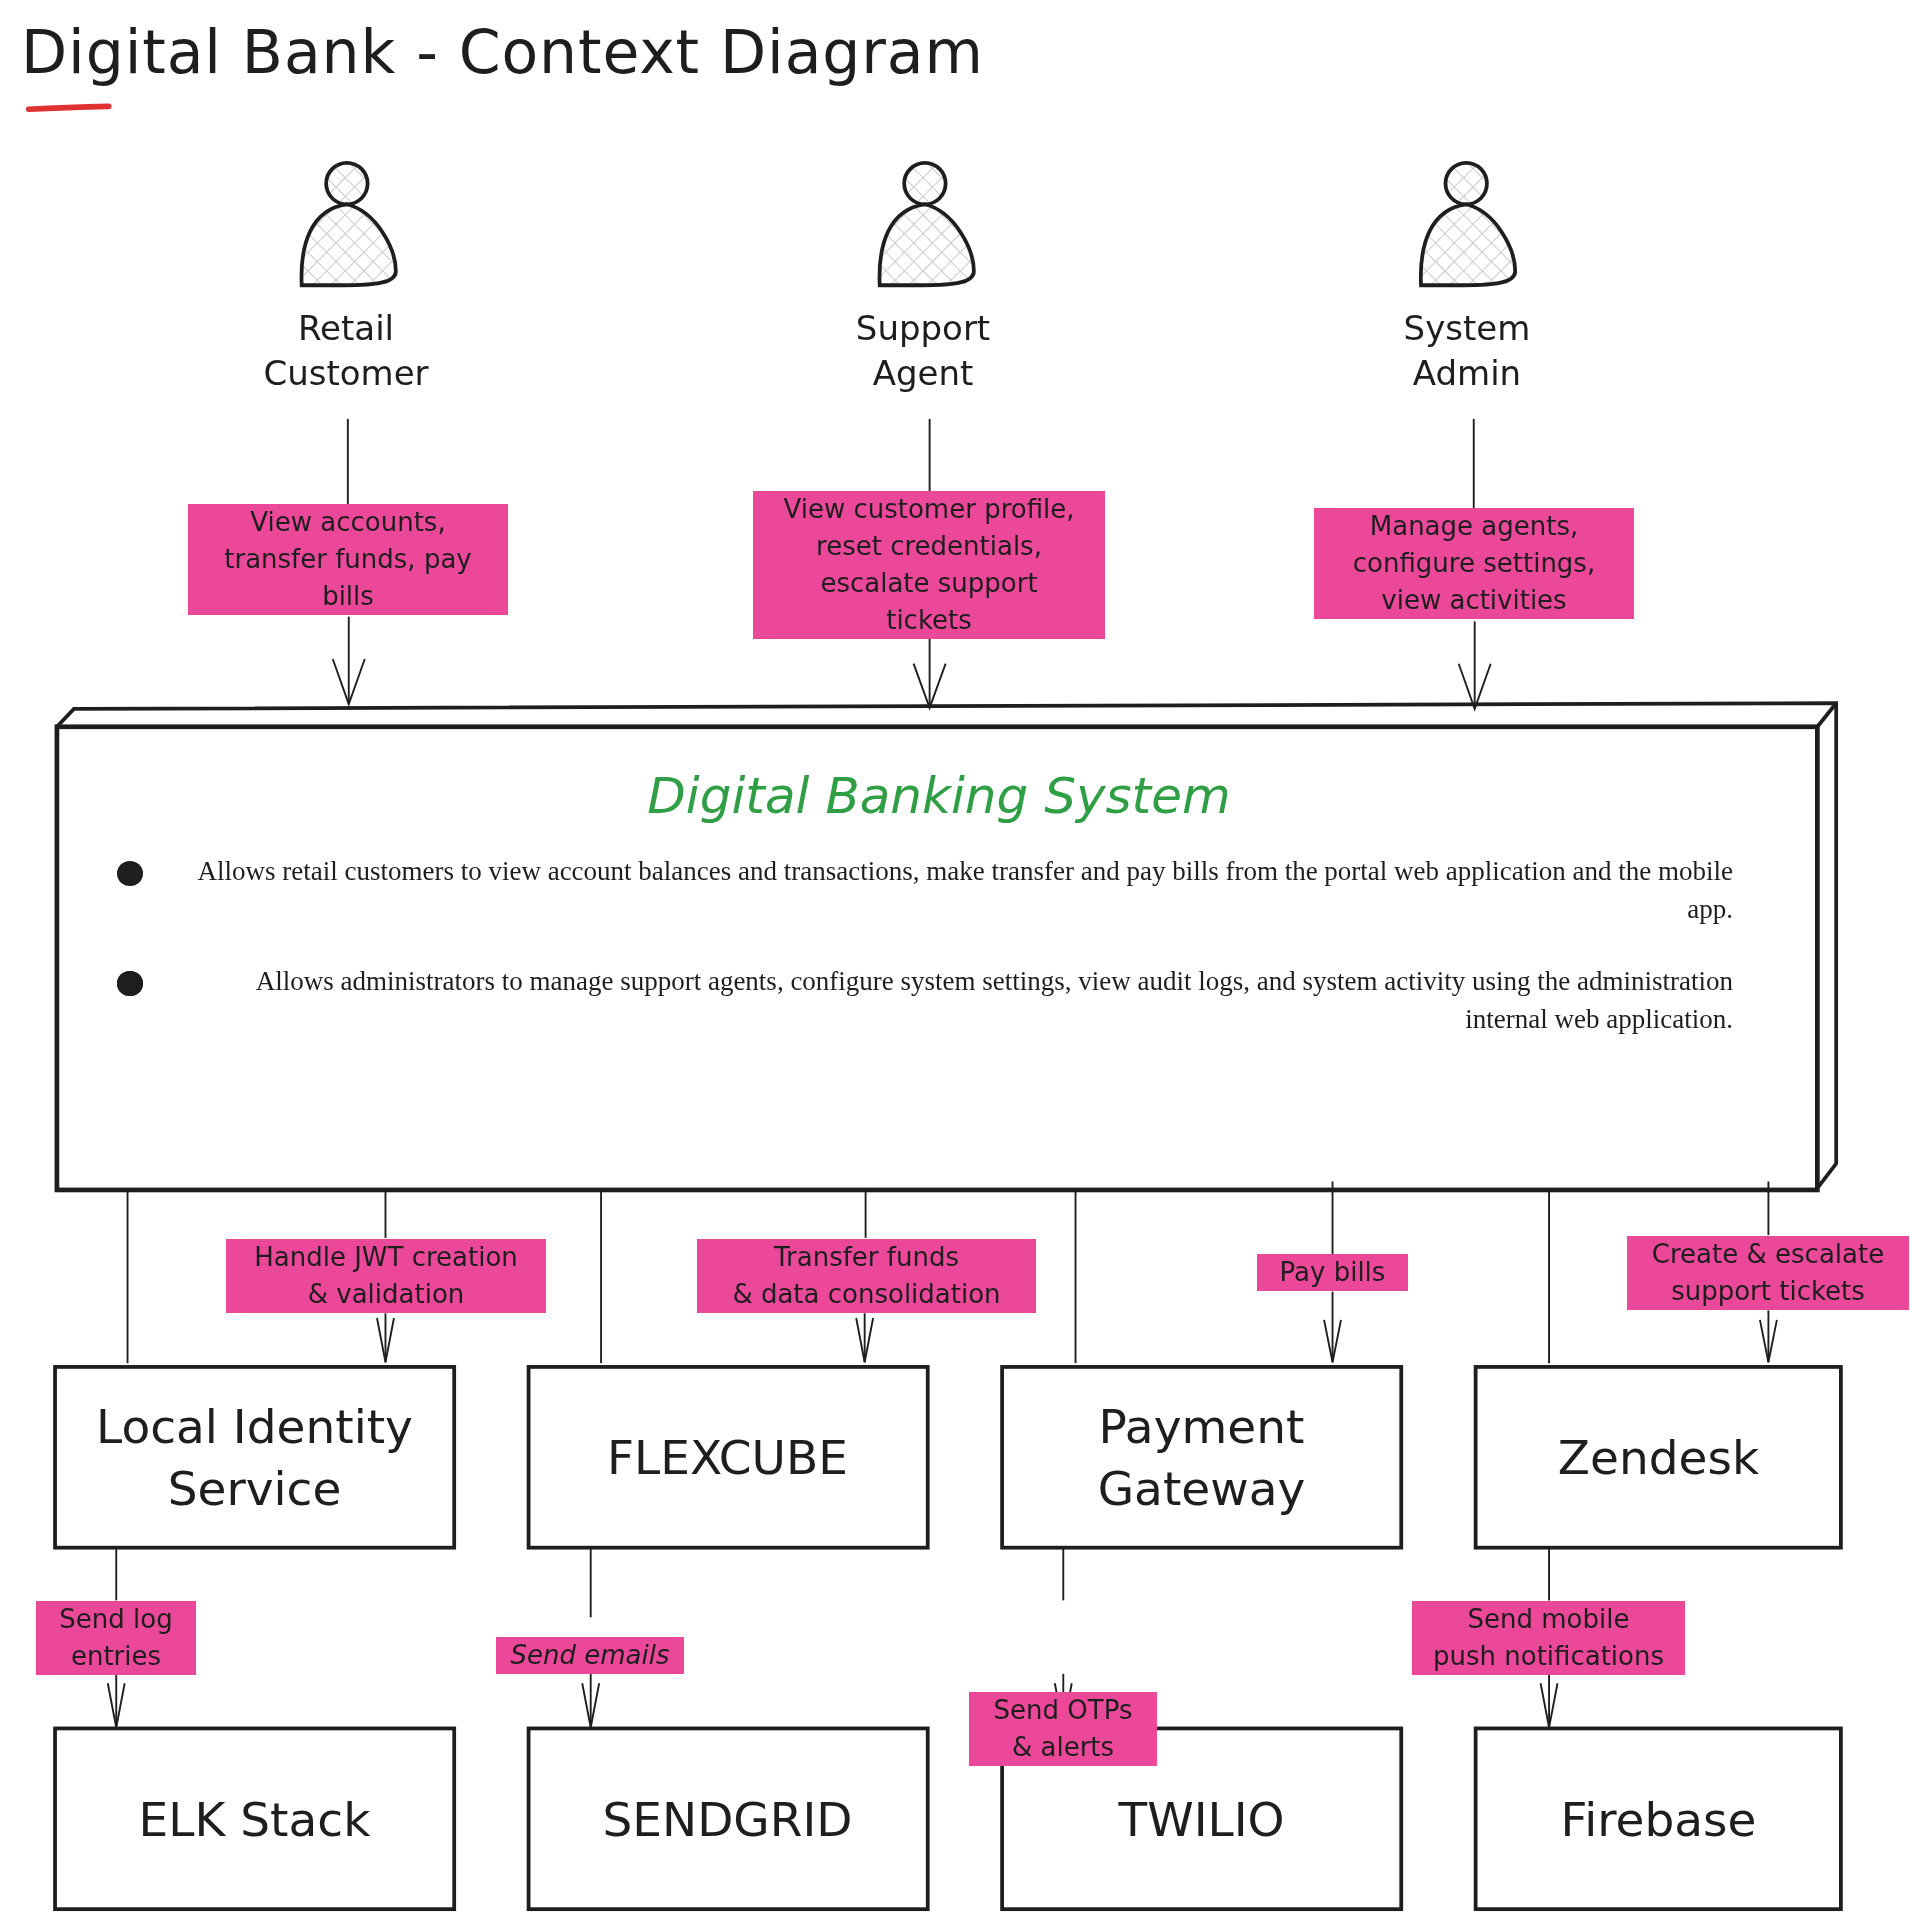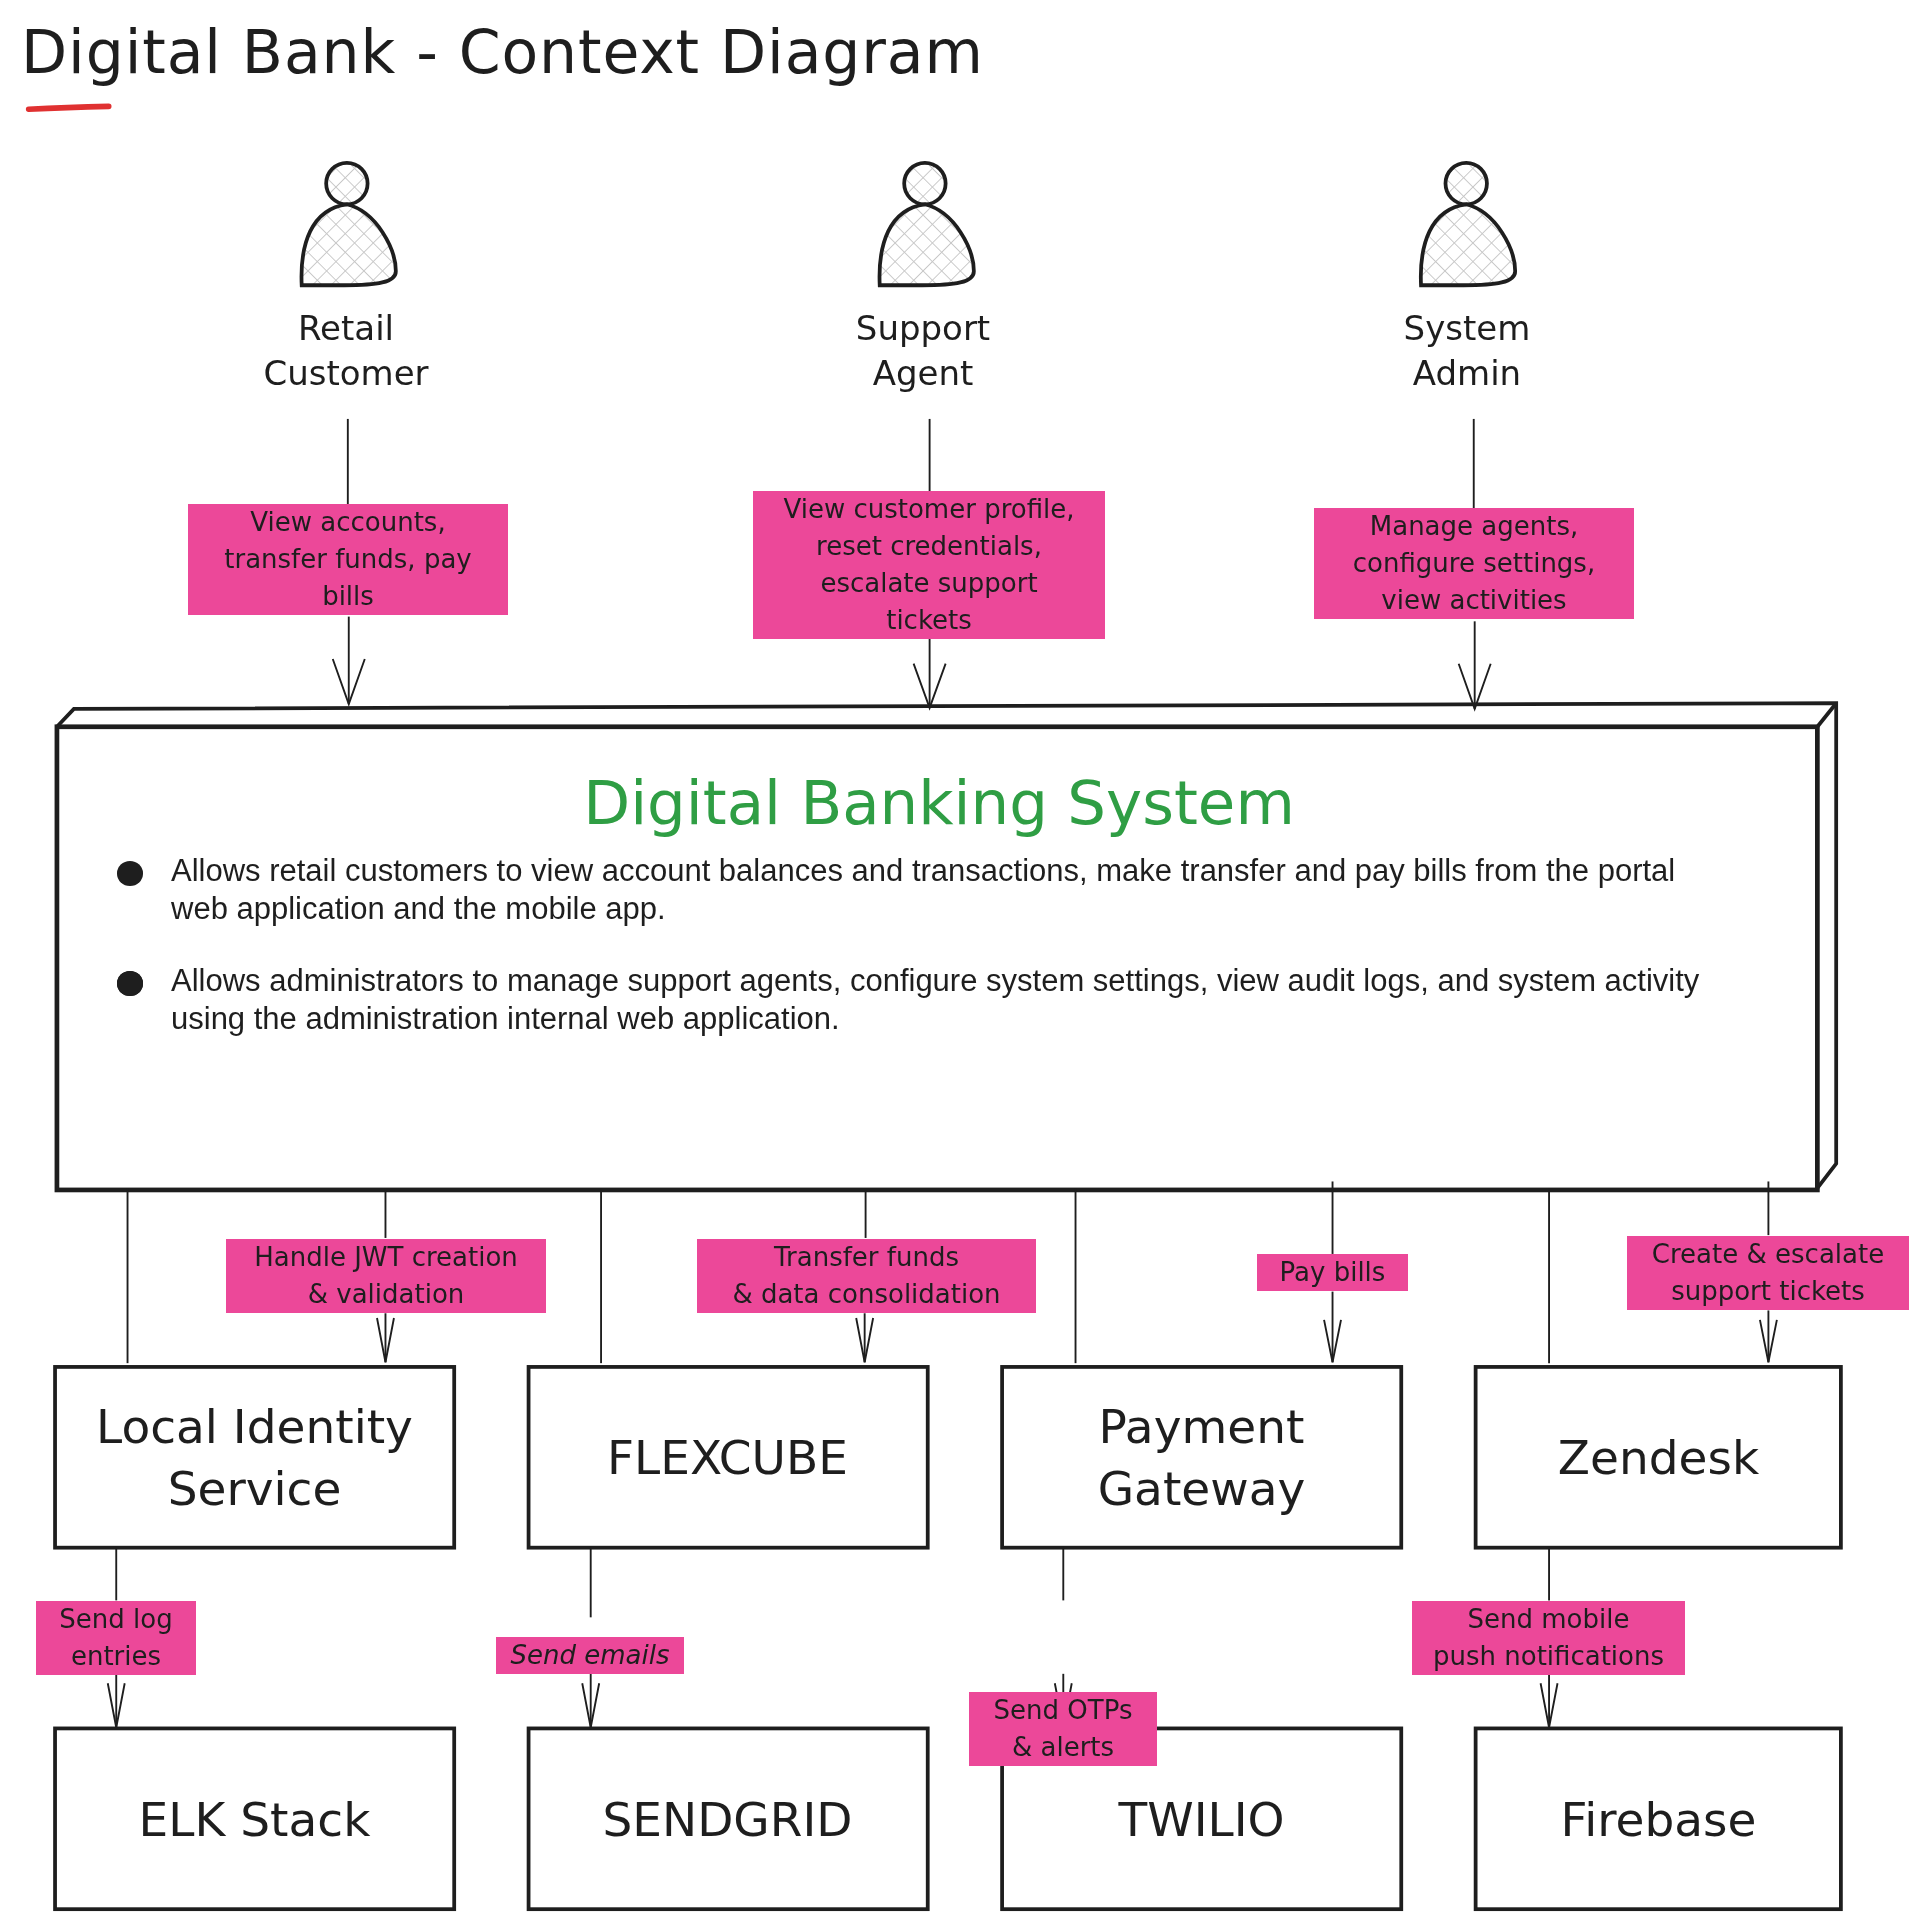--- a/index.html
+++ b/index.html
@@ -4,23 +4,23 @@
 <style>
   html, body { margin: 0; padding: 0; background: #ffffff; }
   body { width: 1911px; height: 1928px; position: relative; overflow: hidden;
          font-family: "DejaVu Sans", sans-serif; color: #1e1e1e; }
   svg#canvas { position: absolute; left: 0; top: 0; }
   .title { position: absolute; left: 21px; top: 17px; font-size: 60px; letter-spacing: 0.9px;
            font-family: "DejaVu Sans", sans-serif; font-weight: normal; color: #1e1e1e; }
   .actor-label { position: absolute; width: 282px; text-align: center; font-size: 34px; line-height: 45px; }
   .edge-label { position: absolute; text-align: center; font-size: 26px; line-height: 37px; background: #ec4899; color: #1e1e1e; }
   .sys-title { position: absolute; left: 56px; width: 1766px; top: 767px; text-align: center;
-               font-size: 61px; color: #2f9e44; }
+               font-size: 50px; color: #2f9e44; font-style: italic; }
   .bullets { position: absolute; left: 113px; top: 852px; width: 1620px; margin: 0; padding: 0; list-style: none; }
-  .bullets li { position: relative; padding-left: 58px; font-size: 31px; line-height: 38px; margin-bottom: 34px; font-family: Liberation Sans, sans-serif; }
+  .bullets li { position: relative; padding-left: 58px; font-size: 27px; line-height: 38px; margin-bottom: 34px; font-family: Liberation Serif, serif; text-align: right; }
   .bullets li .dot { position: absolute; left: 3.8px; top: 9.4px; width: 26px; height: 24.5px; border-radius: 50%; background: #1e1e1e; }
   .svc-label { position: absolute; display: flex; align-items: center; justify-content: center; text-align: center;
                font-size: 47px; line-height: 62px; }
 </style>
 </head>
 <body>
 
 <svg id="canvas" width="1911" height="1928" viewBox="0 0 2029 2048" xmlns="http://www.w3.org/2000/svg">
   <defs>
     <pattern id="hatch" width="14" height="14" patternUnits="userSpaceOnUse" patternTransform="rotate(45)">

